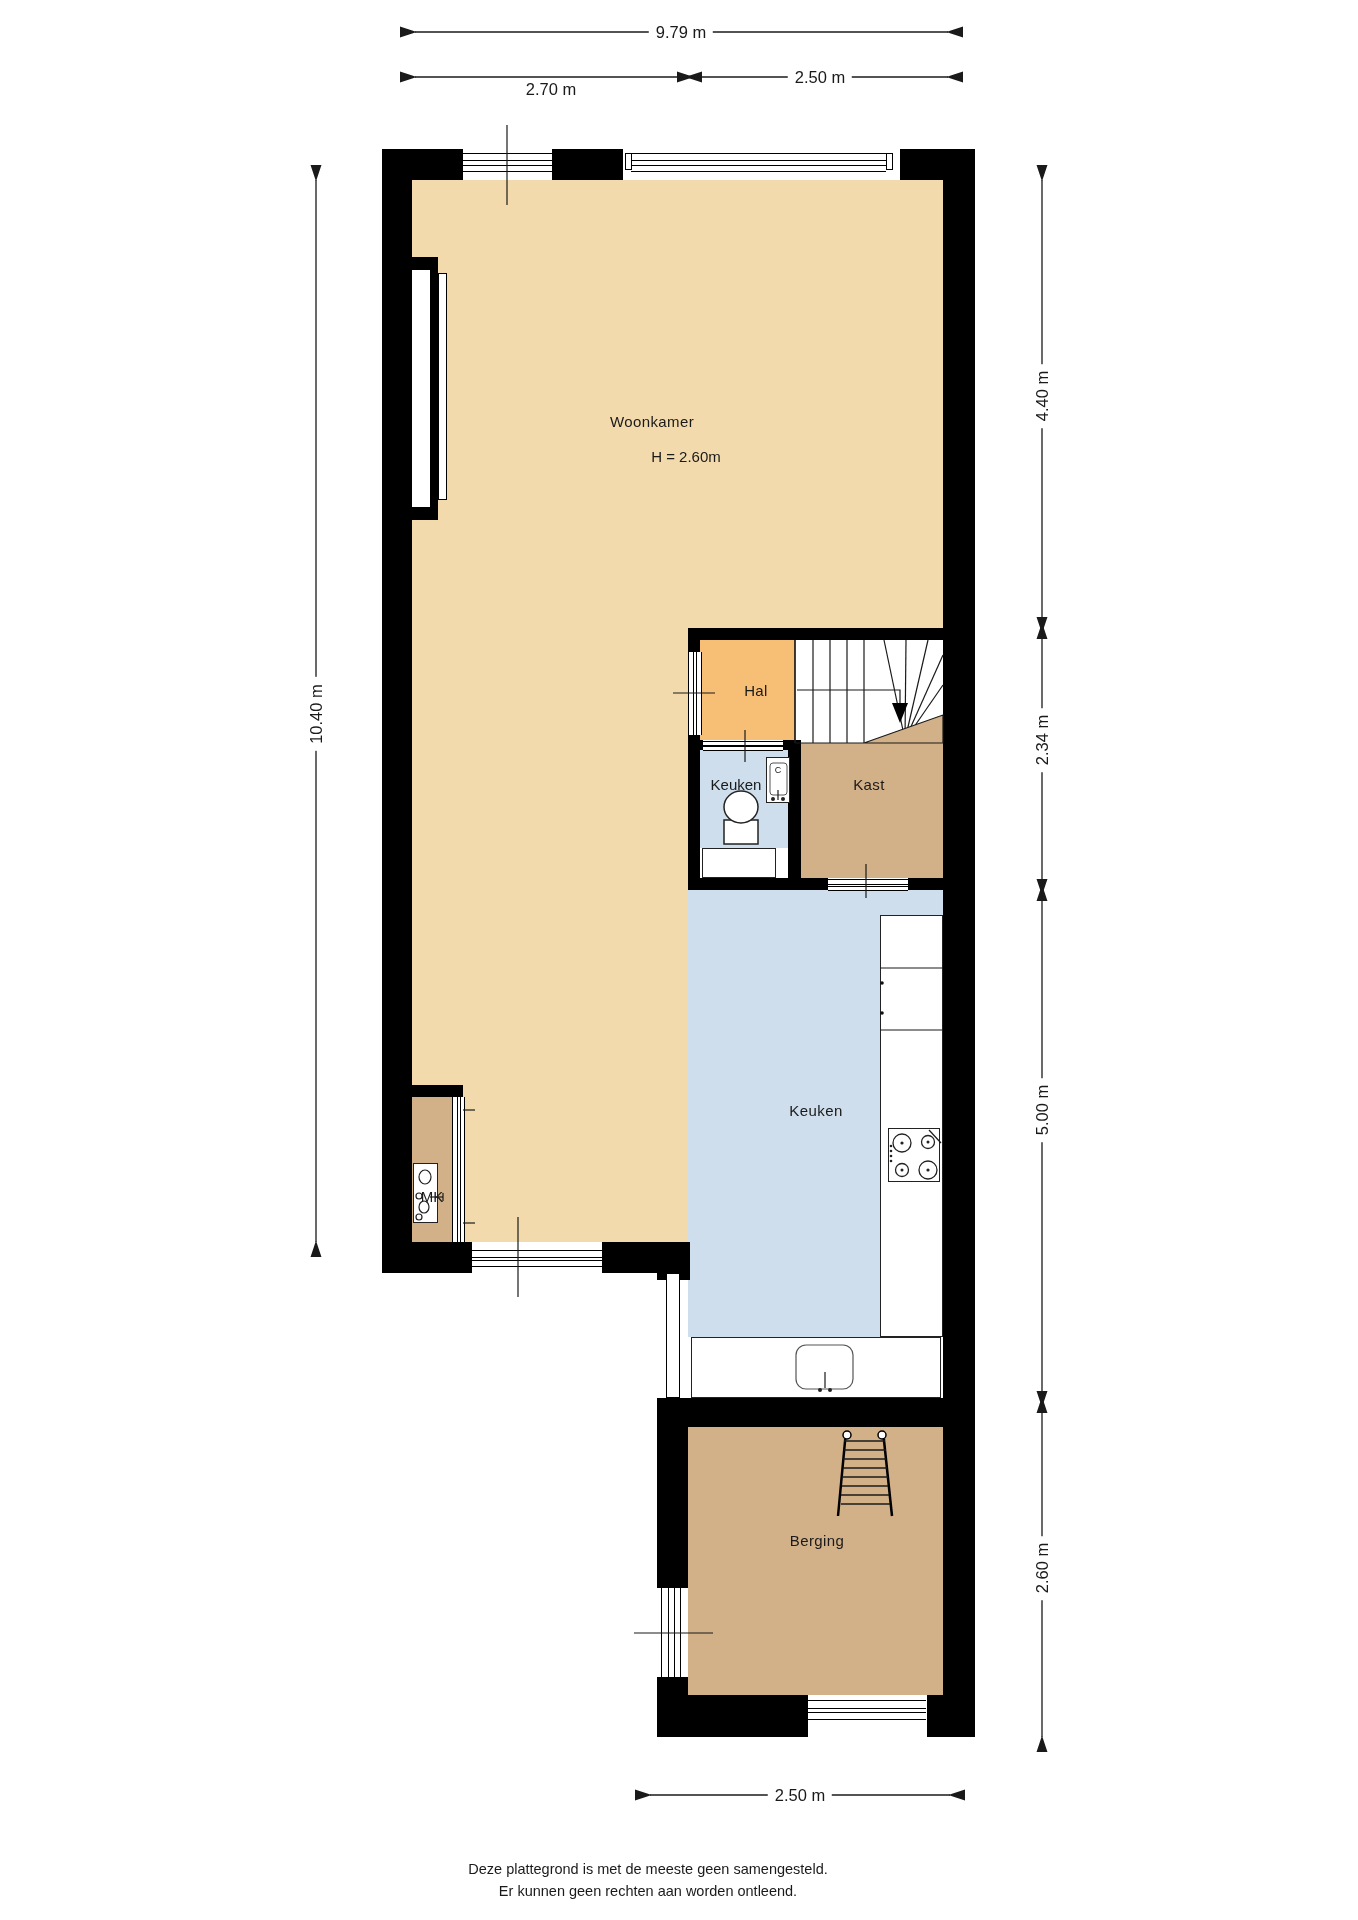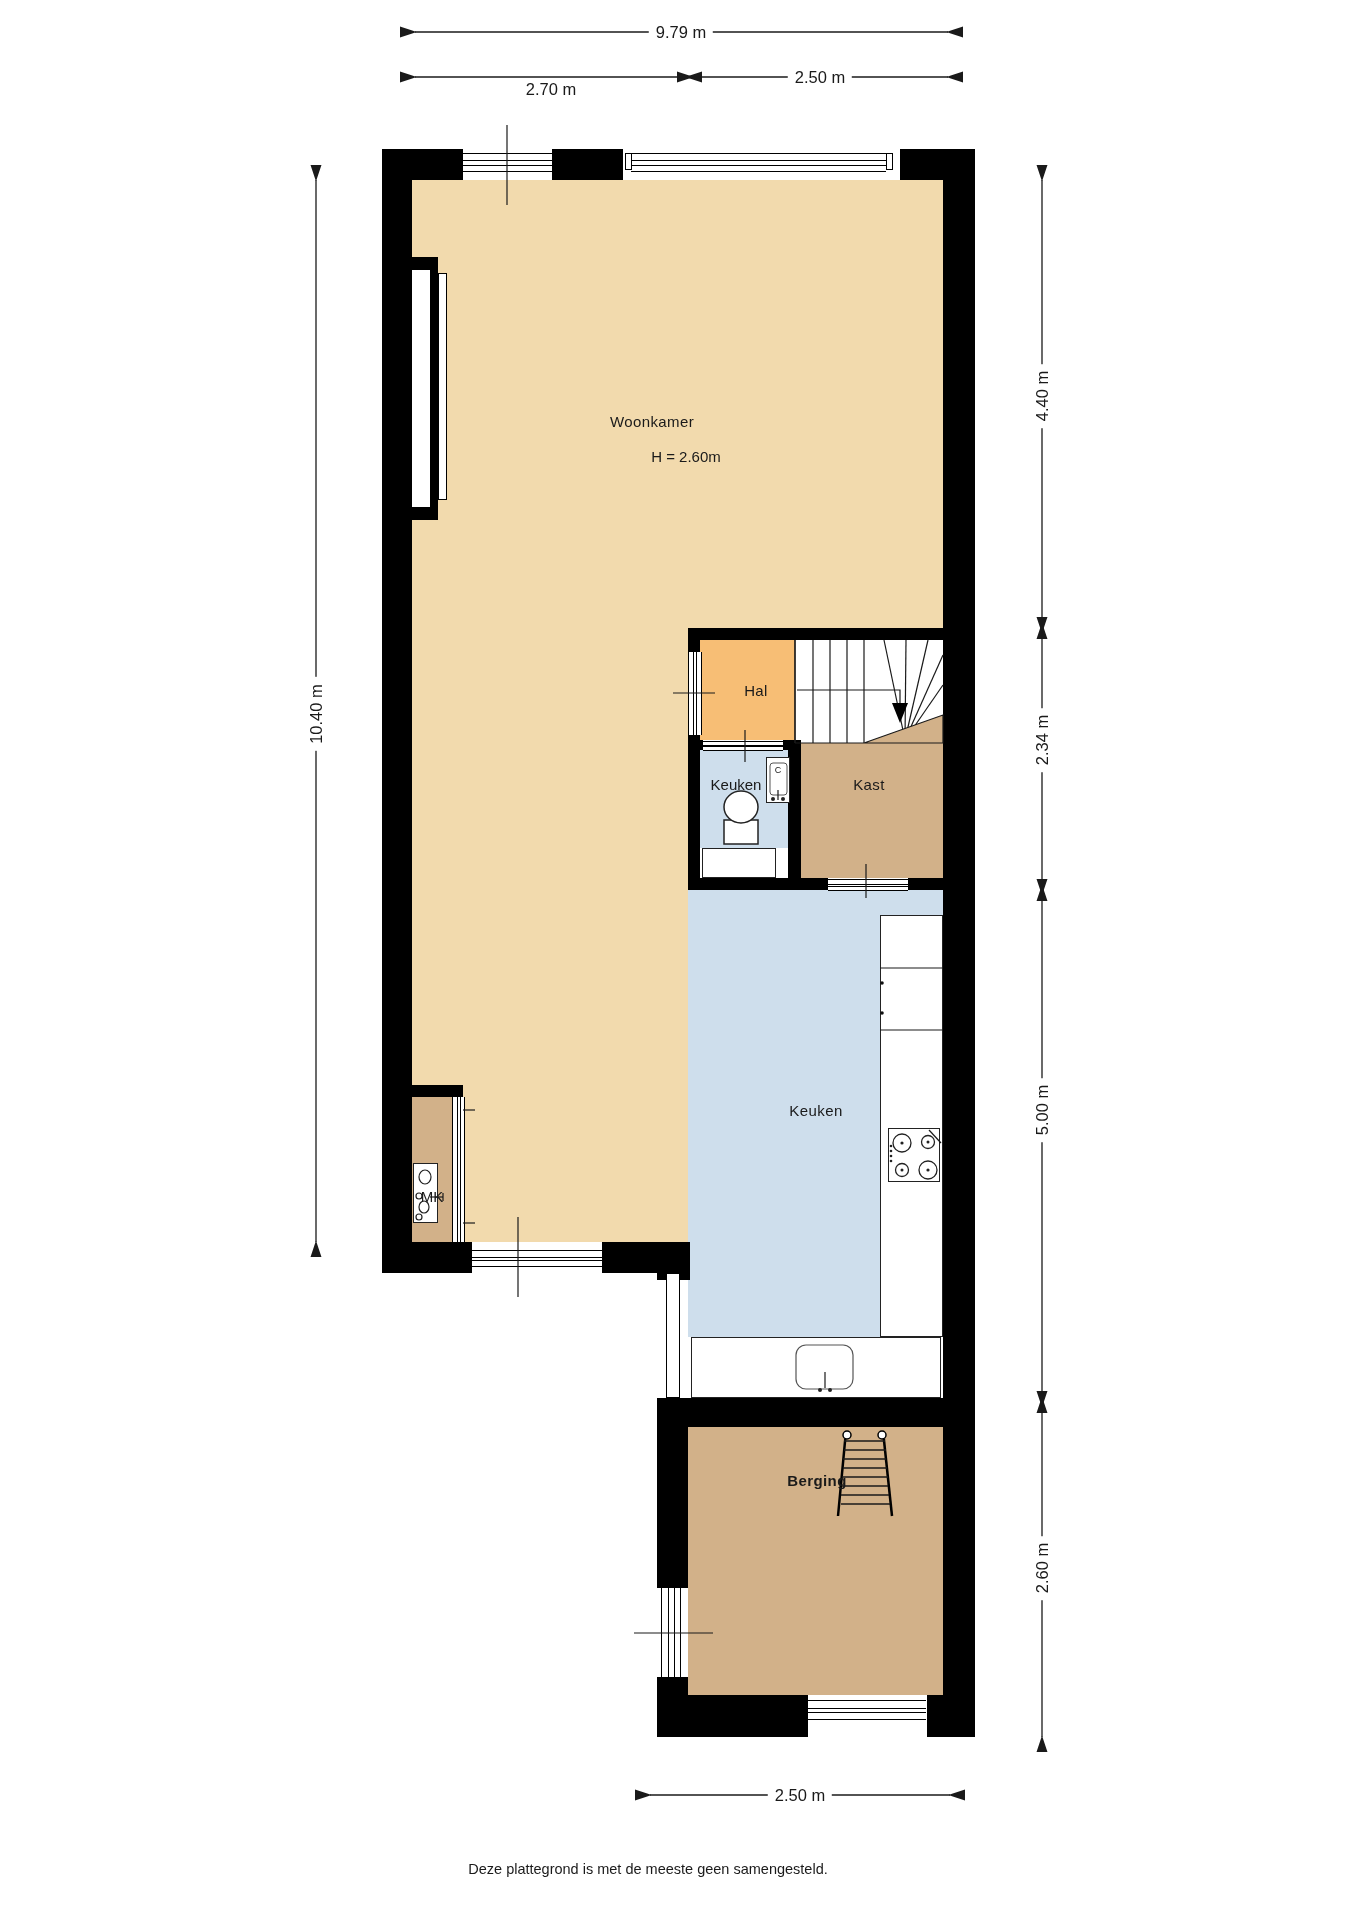--- a/index.html
+++ b/index.html
@@ -219,30 +219,31 @@
     </g>
   </svg>
 
   <div class="room-label" style="left:652px;top:421px;">Woonkamer</div>
   <div class="sub-label" style="left:654px;top:456px;margin-left:32px;">H = 2.60m</div>
   <div class="room-label" style="left:756px;top:690px;">Hal</div>
   <div class="sub-label" style="left:736px;top:784px;">Keuken</div>
   <div class="room-label" style="left:869px;top:784px;">Kast</div>
   <div class="room-label" style="left:816px;top:1110px;">Keuken</div>
   <div class="sub-label" style="left:432px;top:1196px;">MK</div>
-  <div class="room-label" style="left:817px;top:1480px;font-weight:bold;">Berging</div>
+  <div class="room-label" style="left:817px;top:1540px;">Berging</div>
   <div class="tiny-label" style="left:778px;top:770px;">C</div>
 
   <div class="dim-label" style="left:681px;top:32px;">9.79 m</div>
   <div class="dim-label" style="left:551px;top:89px;">2.70 m</div>
   <div class="dim-label" style="left:820px;top:77px;">2.50 m</div>
   <div class="dim-label vert" style="left:316px;top:714px;">10.40 m</div>
   <div class="dim-label vert" style="left:1042px;top:396px;">4.40 m</div>
   <div class="dim-label vert" style="left:1042px;top:740px;">2.34 m</div>
   <div class="dim-label vert" style="left:1042px;top:1110px;">5.00 m</div>
   <div class="dim-label vert" style="left:1042px;top:1568px;">2.60 m</div>
   <div class="dim-label" style="left:800px;top:1795px;">2.50 m</div>
 
   <div class="footer">
     <div>Deze plattegrond is met de meeste geen samengesteld.</div>
+    <div>Er kunnen geen rechten aan worden ontleend.</div>
   </div>
 
 </div>
 
 </body></html>

